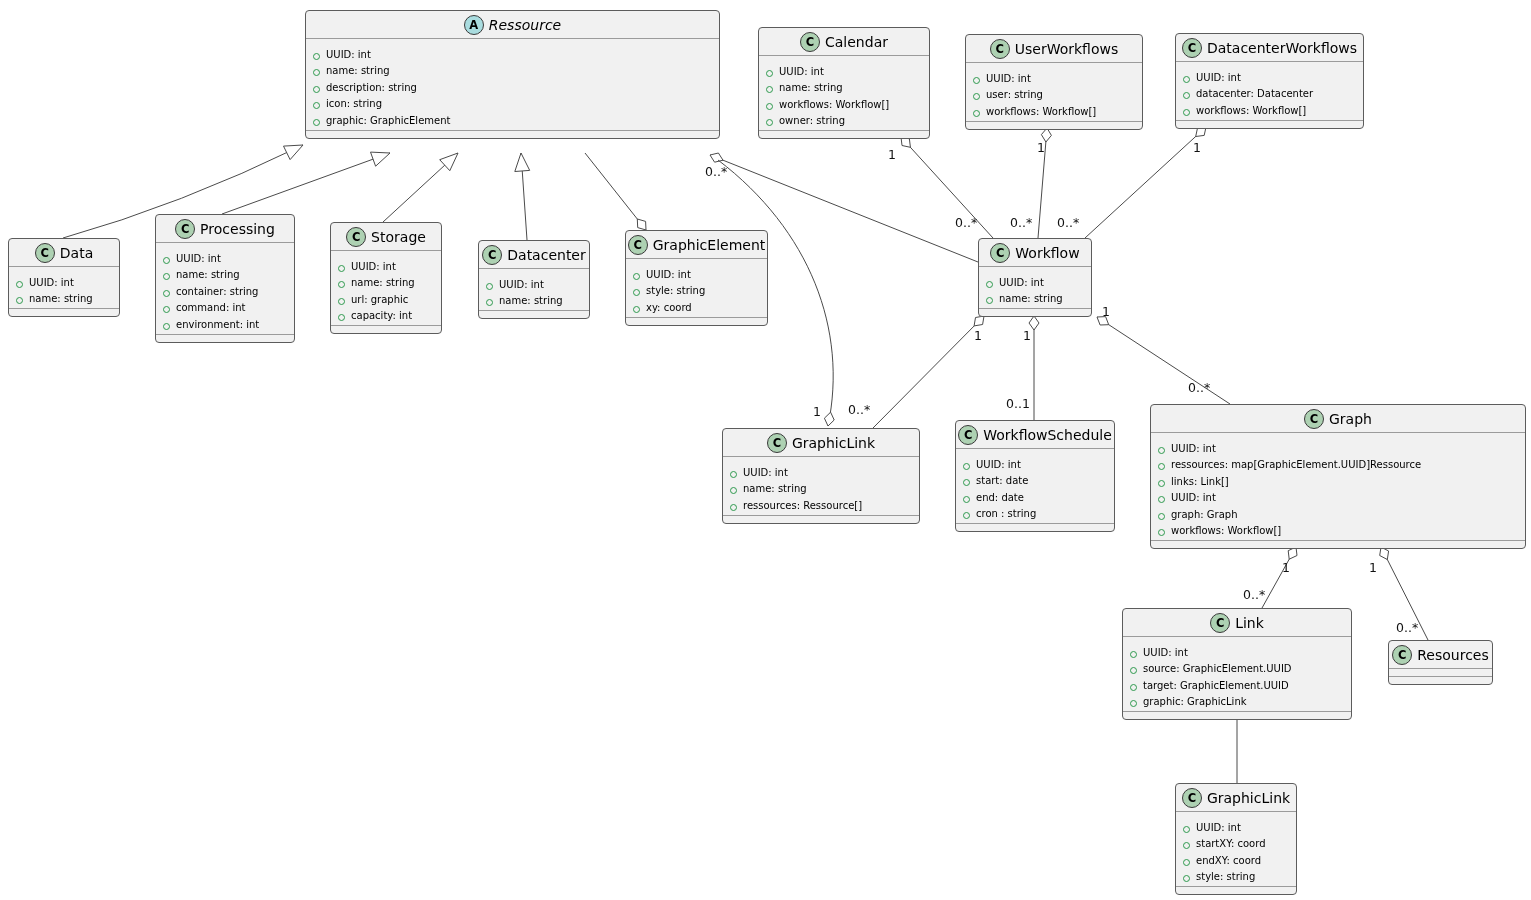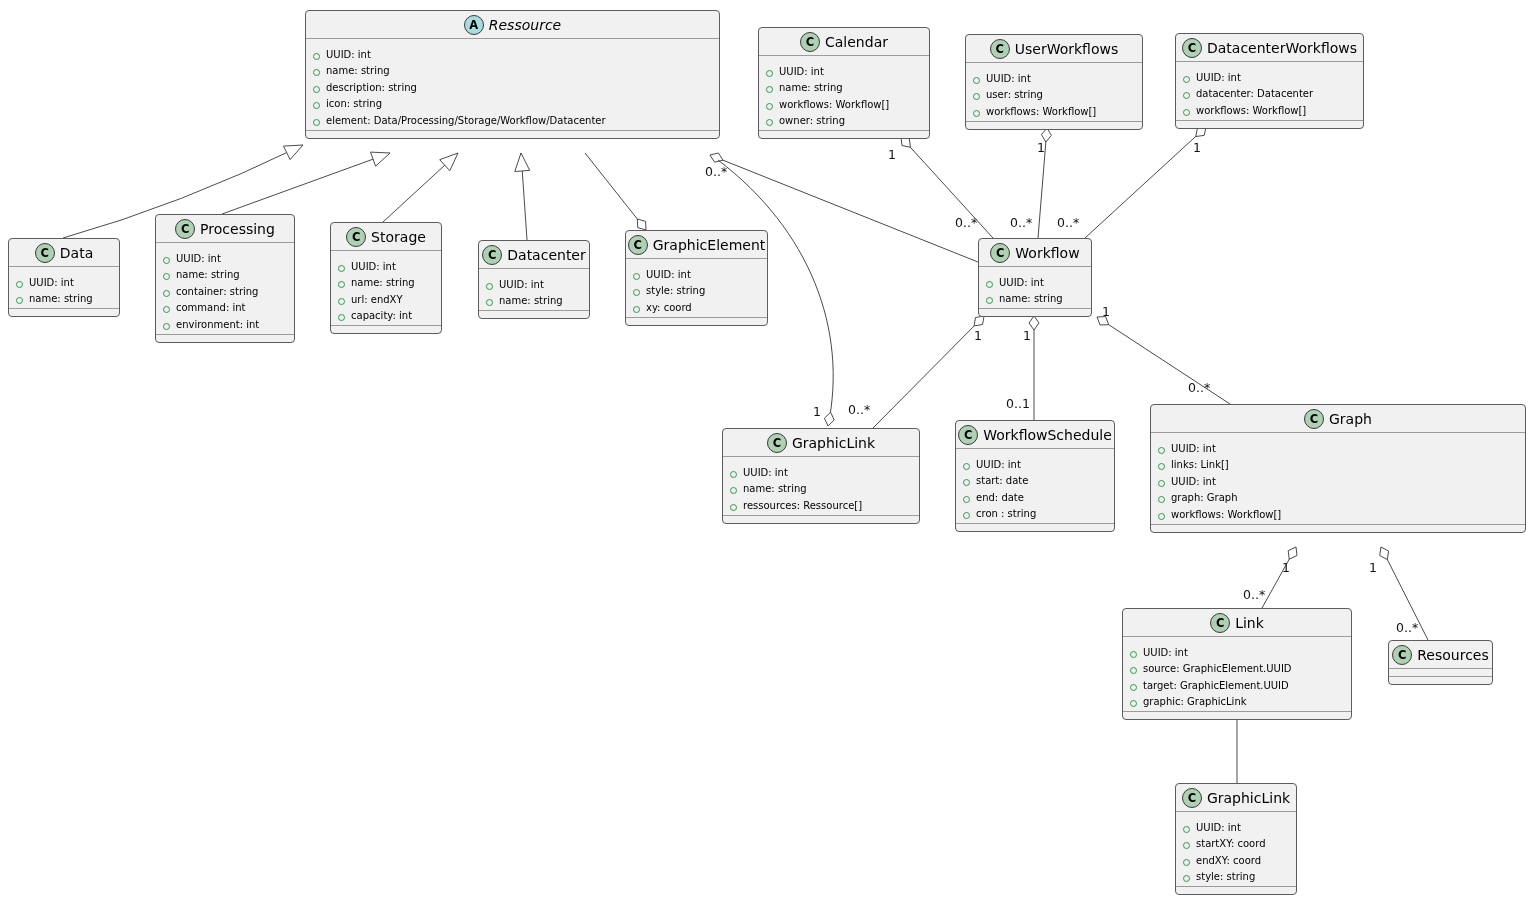--- a/index.html
+++ b/index.html
@@ -108,21 +108,21 @@
         <div class="uml-attr">
           <span class="field-icon"></span>
           <span>description: string</span>
         </div>
         <div class="uml-attr">
           <span class="field-icon"></span>
           <span>icon: string</span>
         </div>
         <div class="uml-attr">
           <span class="field-icon"></span>
-          <span>element: Data/Processing/Storage/Workflow/Datacenter</span>
+          <span>graphic: GraphicElement</span>
         </div>
       </div>
       <div class="uml-strip"></div>
     </div>
     <div class="uml-class" style="left: 758px; top: 27px; width: 172px;">
       <div class="uml-title">
         <span class="circ circ-c">C</span>
         <span class="uml-name">Calendar</span>
       </div>
       <div class="uml-attrs">
@@ -242,21 +242,21 @@
         <div class="uml-attr">
           <span class="field-icon"></span>
           <span>UUID: int</span>
         </div>
         <div class="uml-attr">
           <span class="field-icon"></span>
           <span>name: string</span>
         </div>
         <div class="uml-attr">
           <span class="field-icon"></span>
-          <span>url: endXY</span>
+          <span>url: graphic</span>
         </div>
         <div class="uml-attr">
           <span class="field-icon"></span>
           <span>capacity: int</span>
         </div>
       </div>
       <div class="uml-strip"></div>
     </div>
     <div class="uml-class" style="left: 478px; top: 240px; width: 112px;">
       <div class="uml-title">
@@ -361,20 +361,24 @@
     </div>
     <div class="uml-class" style="left: 1150px; top: 404px; width: 376px;">
       <div class="uml-title">
         <span class="circ circ-c">C</span>
         <span class="uml-name">Graph</span>
       </div>
       <div class="uml-attrs">
         <div class="uml-attr">
           <span class="field-icon"></span>
           <span>UUID: int</span>
+        </div>
+        <div class="uml-attr">
+          <span class="field-icon"></span>
+          <span>ressources: map[GraphicElement.UUID]Ressource</span>
         </div>
         <div class="uml-attr">
           <span class="field-icon"></span>
           <span>links: Link[]</span>
         </div>
         <div class="uml-attr">
           <span class="field-icon"></span>
           <span>UUID: int</span>
         </div>
         <div class="uml-attr">

